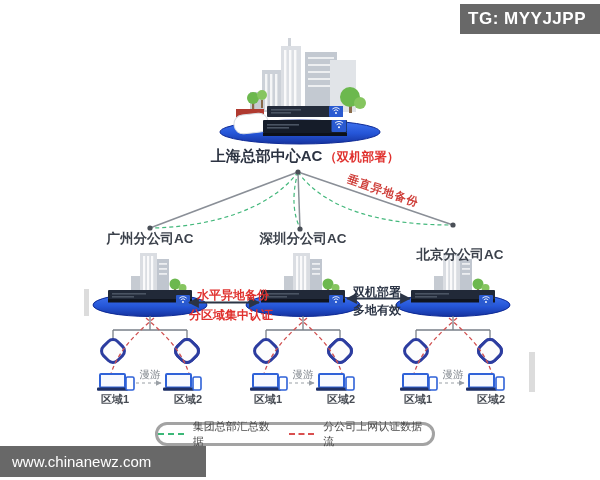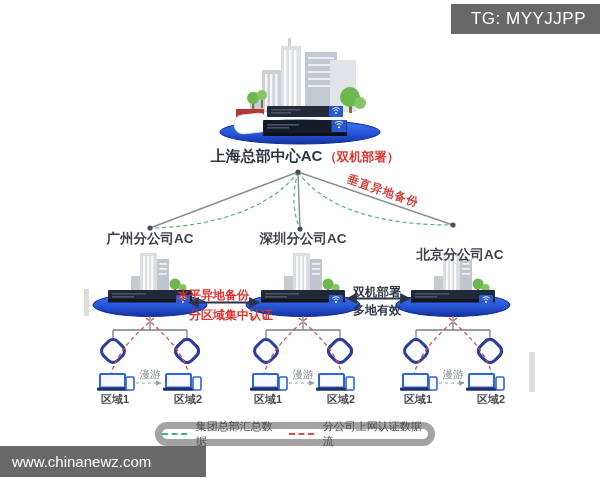--- a/index.html
+++ b/index.html
@@ -1,34 +1,34 @@
 <!DOCTYPE html>
 <html><head>
 <meta charset="utf-8">
 <style>
   html,body{margin:0;padding:0;background:#fff;}
   .stage{position:relative;width:600px;height:480px;background:#ffffff;overflow:hidden;
          font-family:"Liberation Sans","DejaVu Sans",sans-serif;}
   .abs{position:absolute;}
   .ctr{transform:translateX(-50%);white-space:nowrap;}
   .badge{position:absolute;top:4px;right:0;height:30px;background:#686868;color:#ffffff;
-         font-size:17px;display:flex;align-items:center;padding:0 14px 0 20px;letter-spacing:.5px;}
+         font-size:17px;display:flex;align-items:center;padding:0 14px 0 8px;letter-spacing:.5px;font-weight:bold;}
   .watermark{position:absolute;top:446px;left:0;width:206px;height:31px;background:#686868;
          color:#ffffff;font-size:15px;display:flex;align-items:center;padding-left:12px;box-sizing:border-box;}
   .hq-title{top:147px;left:305px;font-weight:bold;}
   .hq-title .name{font-size:15px;color:#2c3342;}
   .hq-title .note{font-size:12.5px;color:#e0312e;padding-left:2px;}
   .diag-label{top:191px;left:383px;transform:translate(-50%,-50%) rotate(19deg);
          color:#cf3f3a;font-size:11.5px;font-weight:bold;letter-spacing:1px;white-space:nowrap;}
   .branch-label{top:230px;font-size:13.5px;font-weight:bold;color:#3b414b;}
   .red-note{color:#e0312e;font-size:12px;font-weight:bold;}
   .dark-note{color:#2b3445;font-size:12px;font-weight:bold;}
   .roam{font-size:10.5px;color:#81878e;top:368px;}
   .zone{font-size:11px;font-weight:bold;color:#474c54;top:392px;}
-  .legend{position:absolute;top:422px;left:155px;width:280px;height:24px;border:7px solid #a3a3a3;
+  .legend{position:absolute;top:422px;left:155px;width:280px;height:24px;border:3px solid #a3a3a3;
          border-radius:12px;display:flex;align-items:center;justify-content:center;gap:9px;
          font-size:11px;color:#4a4a4a;box-sizing:border-box;background:#fff;}
   .dash{display:inline-block;width:26px;height:0;}
   .dash.green{border-top:2px dashed #3cb878;}
   .dash.red{border-top:2px dashed #d94f4f;}
   svg{position:absolute;top:0;left:0;}
 </style>
 </head>
 <body>
 
@@ -205,21 +205,21 @@
   <div class="abs ctr hq-title">
     <span class="name">上海总部中心AC</span><span class="note">（双机部署）</span>
   </div>
 
   <div class="abs diag-label">垂直异地备份</div>
 
   <div class="abs ctr branch-label" style="left:150px;">广州分公司AC</div>
   <div class="abs ctr branch-label" style="left:303px;">深圳分公司AC</div>
   <div class="abs ctr branch-label" style="left:460px;margin-top:16px;">北京分公司AC</div>
 
-  <div class="abs ctr red-note" style="left:213px;top:287px;">水平异地备份</div>
+  <div class="abs ctr red-note" style="left:233px;top:287px;">水平异地备份</div>
   <div class="abs ctr red-note" style="left:231px;top:307px;">分区域集中认证</div>
 
   <div class="abs ctr dark-note" style="left:377px;top:284px;">双机部署</div>
   <div class="abs ctr dark-note" style="left:377px;top:302px;">多地有效</div>
 
   <div class="abs ctr roam" style="left:150px;">漫游</div>
   <div class="abs ctr roam" style="left:303px;">漫游</div>
   <div class="abs ctr roam" style="left:453px;">漫游</div>
 
   <div class="abs ctr zone" style="left:115px;">区域1</div>

